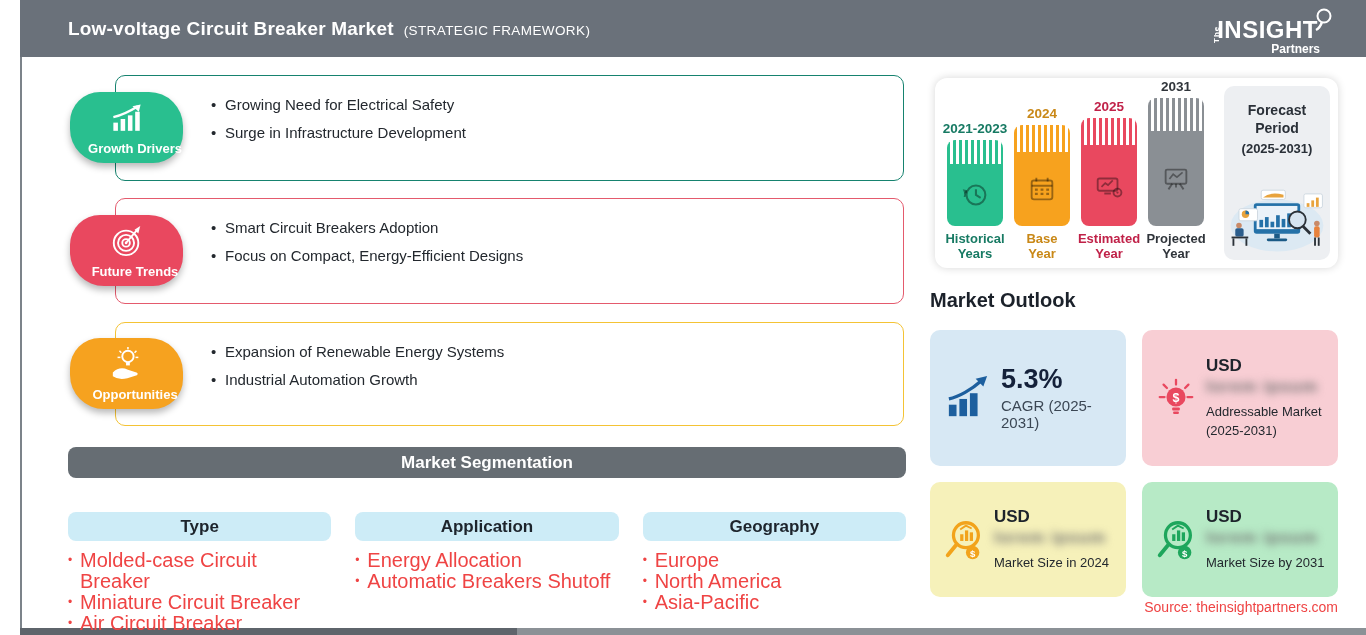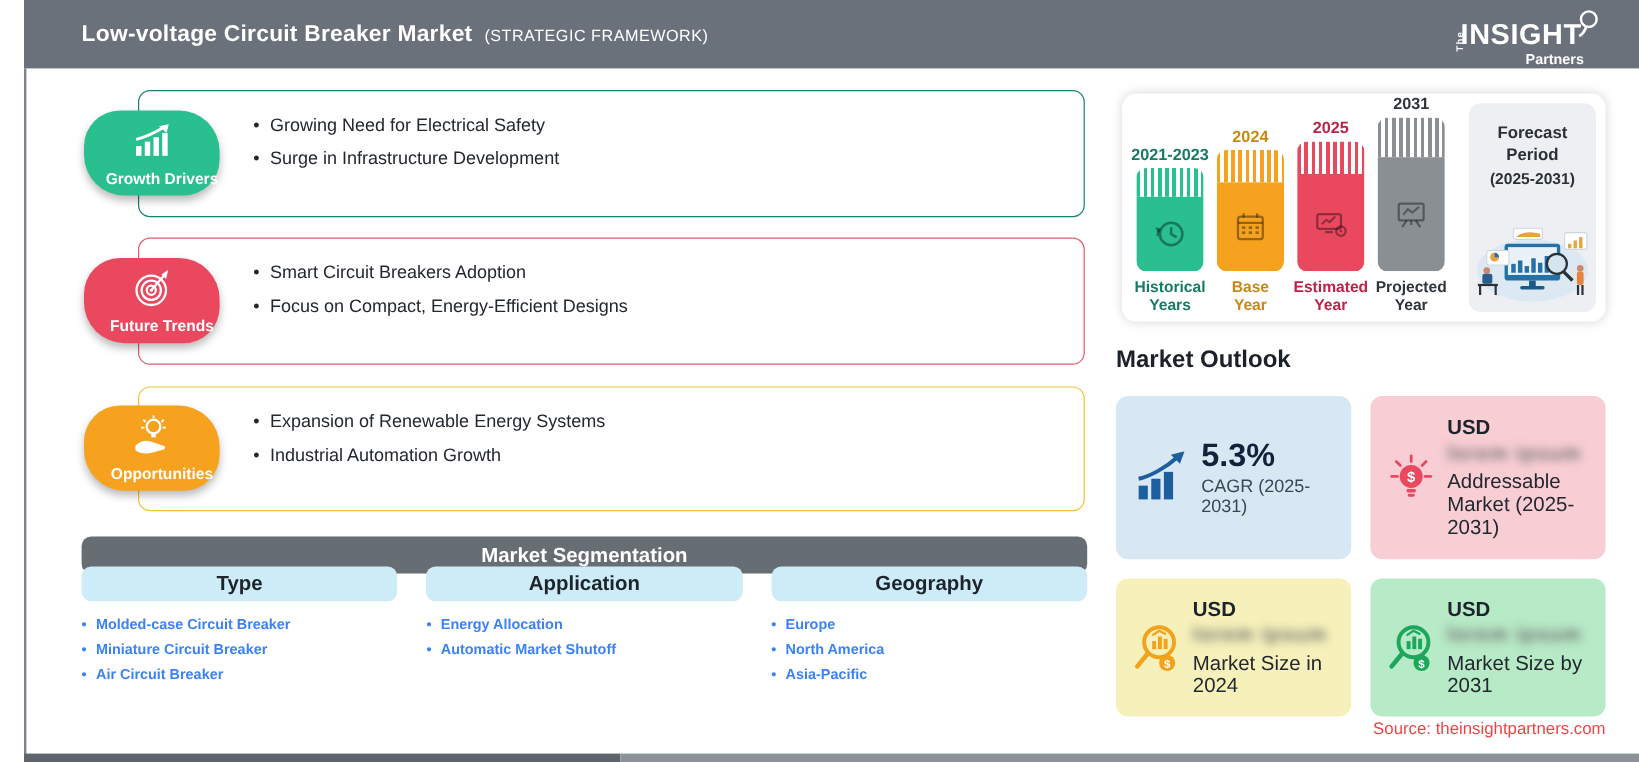--- a/index.html
+++ b/index.html
@@ -40,26 +40,26 @@
   .badge .badge-label{color:#fff;font-size:13px;font-weight:700;padding-left:17px;}
   .badge .badge-icon{margin-bottom:2px;}
   .badge.g1{left:50px;top:92px;background:#29bf8f;}
   .badge.g2{left:50px;top:215px;background:#e9485f;}
   .badge.g3{left:50px;top:338px;background:#f6a21f;}
 
   
   .seg-bar{position:absolute;left:48px;top:447px;width:838px;height:31px;background:#666d73;
     border-radius:8px;display:flex;align-items:center;justify-content:center;
     color:#fff;font-size:17px;font-weight:700;}
-  .seg-grid{position:absolute;left:48px;top:472px;width:838px;display:grid;
+  .seg-grid{position:absolute;left:48px;top:512px;width:838px;display:grid;
     grid-template-columns:1fr 1fr 1fr;column-gap:24px;}
   .seg-head{height:29px;background:#cdecf7;border-radius:8px;display:flex;align-items:center;
     justify-content:center;font-size:17px;font-weight:700;color:#1d242c;}
   .seg-list{margin:9px 0 0 0;padding:0;list-style:none;}
-  .seg-list li{font-size:12px;color:#3b82f6;line-height:21px;position:relative;padding-left:12px;font-weight:bold;}
+  .seg-list li{font-size:20px;color:#ef4444;line-height:21px;position:relative;padding-left:12px;}
   .seg-list li::before{content:"•";position:absolute;left:0;top:0;font-size:12px;line-height:21px;}
 
   
   .tl-card{position:absolute;left:915px;top:78px;width:403px;height:190px;background:#fff;
     border-radius:12px;box-shadow:0 0 9px rgba(0,0,0,.16);}
   .tl-bars{position:absolute;left:12px;top:0;bottom:6px;width:272px;display:flex;
     align-items:flex-end;gap:11px;}
   .tl-col{width:56px;display:flex;flex-direction:column;align-items:center;justify-content:flex-end;}
   .tl-year{font-size:13.5px;font-weight:700;margin-bottom:4px;white-space:nowrap;}
   .tl-bar{width:56px;border-radius:8px;overflow:hidden;display:flex;flex-direction:column;}
@@ -96,21 +96,21 @@
   .card3{left:910px;top:482px;width:196px;height:115px;background:#f6f1ba;}
   .card4{left:1122px;top:482px;width:196px;height:115px;background:#b7eac6;}
   .card-flex{display:flex;height:100%;align-items:center;padding:0 10px 0 10px;gap:6px;box-sizing:border-box;}
   .card-icon{flex:0 0 48px;display:flex;align-items:center;justify-content:center;}
   .card-text{flex:1;}
   .cagr-value{font-size:27px;font-weight:800;color:#14213a;line-height:1.05;}
   .cagr-label{font-size:15px;color:#3b4754;margin-top:3px;}
   .usd{font-size:17px;font-weight:800;color:#1d232b;}
   .masked{font-size:17px;font-weight:800;color:#6f6f6f;filter:blur(4px);letter-spacing:1px;
     white-space:nowrap;line-height:1.3;}
-  .card-label{font-size:17px;color:#23282e;line-height:19px;margin-top:3px;max-width:122px;}
+  .card-label{font-size:13px;color:#23282e;line-height:19px;margin-top:3px;max-width:122px;}
   .source{position:absolute;left:910px;top:599px;width:408px;text-align:right;font-size:14px;color:#ef4444;}
 </style>
 </head>
 <body>
 
 <div class="stage">
 
   <div class="header">
     <div class="header-title-wrap">
       <span class="header-title">Low-voltage Circuit Breaker Market</span>
@@ -203,21 +203,21 @@
       <ul class="seg-list">
         <li>Molded-case Circuit Breaker</li>
         <li>Miniature Circuit Breaker</li>
         <li>Air Circuit Breaker</li>
       </ul>
     </div>
     <div>
       <div class="seg-head">Application</div>
       <ul class="seg-list">
         <li>Energy Allocation</li>
-        <li>Automatic Market Shutoff</li>
+        <li>Automatic Breakers Shutoff</li>
       </ul>
     </div>
     <div>
       <div class="seg-head">Geography</div>
       <ul class="seg-list">
         <li>Europe</li>
         <li>North America</li>
         <li>Asia-Pacific</li>
       </ul>
     </div>

